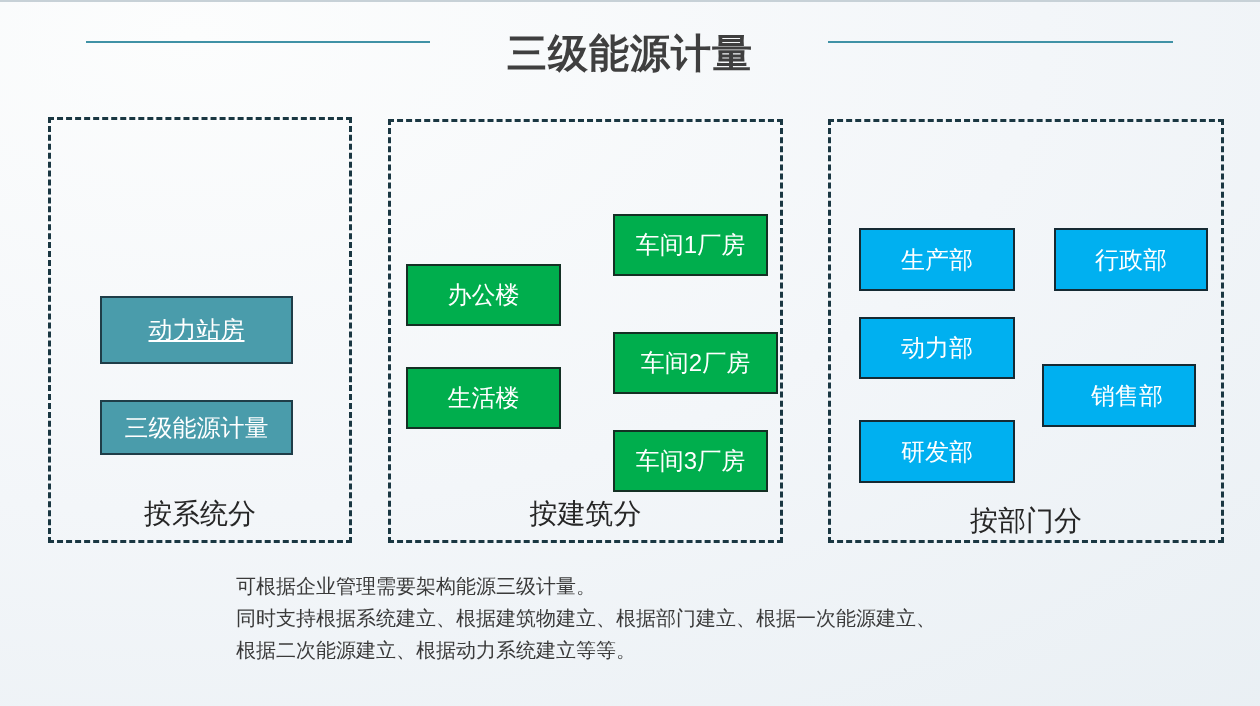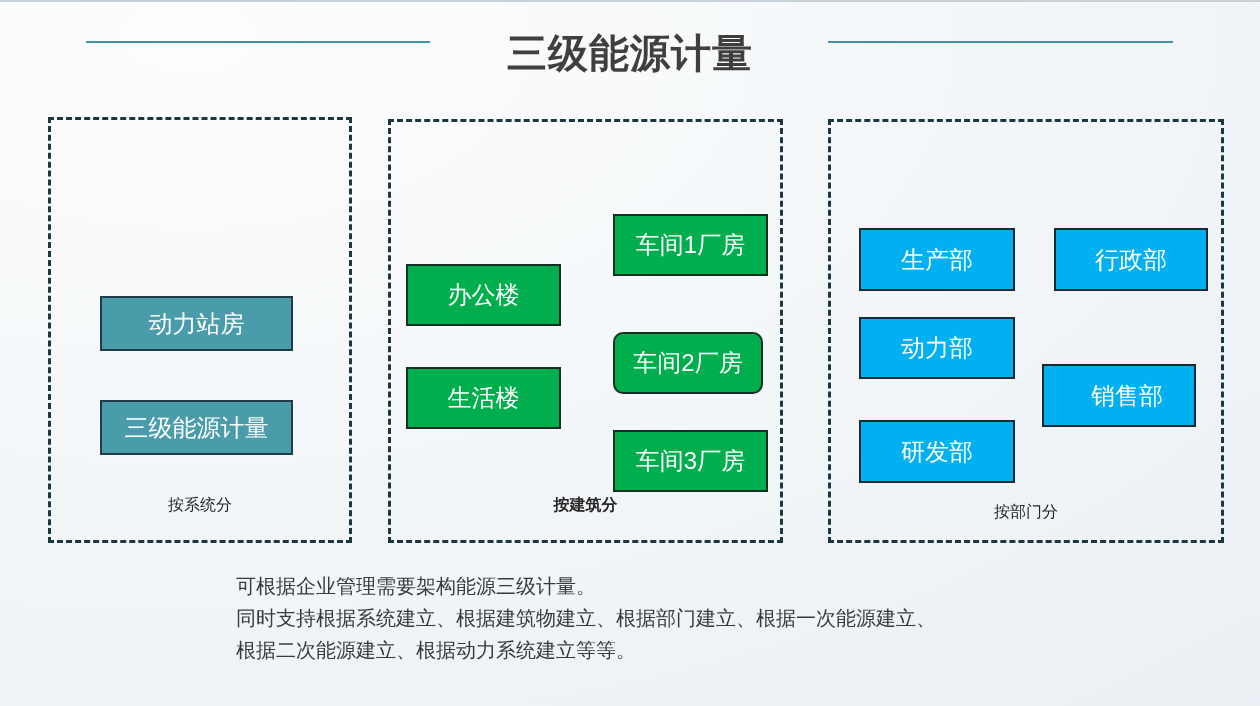--- a/index.html
+++ b/index.html
@@ -45,51 +45,51 @@
     border: 3px dashed #1a3742;
   }
   .group-1 { left: 48px;  top: 117px; width: 304px; height: 426px; }
   .group-2 { left: 388px; top: 119px; width: 395px; height: 424px; }
   .group-3 { left: 828px; top: 119px; width: 396px; height: 424px; }
 
   .group-label {
     position: absolute;
     left: 0; right: 0;
     text-align: center;
-    font-size: 16px;
+    font-size: 28px;
     color: #262626;
   }
   .group-1 .group-label { top: 375px; }
-  .group-2 .group-label { top: 373px; font-weight: bold; }
+  .group-2 .group-label { top: 373px; }
   .group-3 .group-label { top: 380px; }
 
   
   .node {
     position: absolute;
     display: flex;
     align-items: center;
     justify-content: center;
     color: #ffffff;
     font-size: 24px;
     line-height: 1;
   }
   .node-teal  { background: #4a9cab; border: 2px solid #1f3d48; }
   .node-green { background: #00ae4d; border: 2px solid #143024; margin-top: 35px; }
   .node-blue  { background: #00b0f0; border: 2px solid #152a33; }
 
   
   .g1-n1 { left: 49px; top: 72px;  width: 193px; height: 55px; }
-  .g1-n2 { left: 49px; top: 176px; width: 193px; height: 55px; }
+  .g1-n2 { left: 49px; top: 176px; width: 193px; height: 68px; text-decoration: underline; }
   .g1-n3 { left: 49px; top: 280px; width: 193px; height: 55px; }
 
   
   .g2-n1 { left: 15px;  top: 107px; width: 155px; height: 62px; }
   .g2-n2 { left: 15px;  top: 210px; width: 155px; height: 62px; }
   .g2-n3 { left: 222px; top: 57px;  width: 155px; height: 62px; }
-  .g2-n4 { left: 222px; top: 175px; width: 150px; height: 62px; border-radius: 10px; }
+  .g2-n4 { left: 222px; top: 175px; width: 165px; height: 62px; }
   .g2-n5 { left: 222px; top: 273px; width: 155px; height: 62px; }
 
   
   .g3-n1 { left: 28px;  top: 106px; width: 156px; height: 63px; }
   .g3-n2 { left: 211px; top: 106px; width: 154px; height: 63px; margin-left: 12px; }
   .g3-n3 { left: 28px;  top: 195px; width: 156px; height: 62px; }
   .g3-n4 { left: 211px; top: 242px; width: 154px; height: 63px; padding-left: 16px; }
   .g3-n5 { left: 28px;  top: 298px; width: 156px; height: 63px; }
 
   

